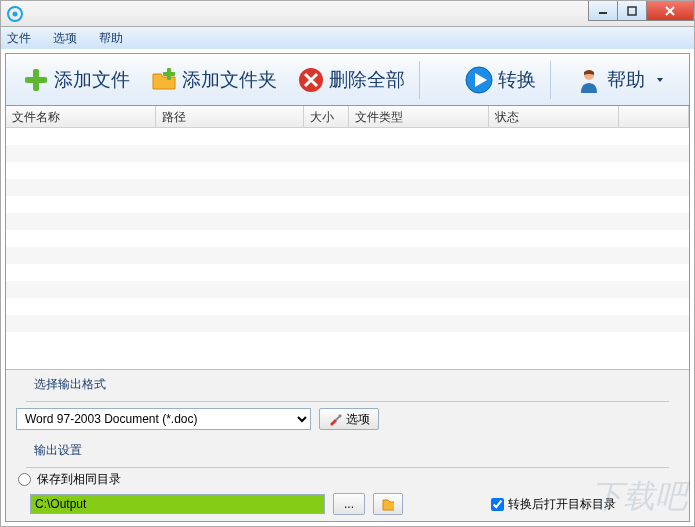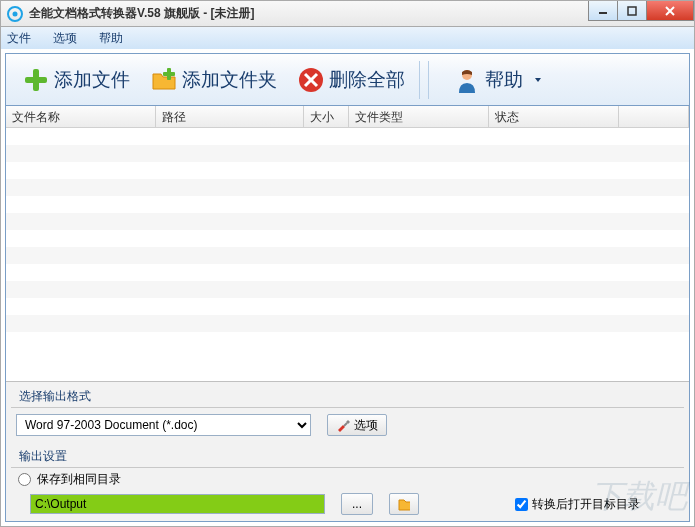--- a/index.html
+++ b/index.html
@@ -26,40 +26,39 @@
 .sep { width: 1px; height: 38px; background: #b7cee6; margin: 0 4px; }
 .dropdown-arrow { width: 0; height: 0; border-left: 3px solid transparent; border-right: 3px solid transparent; border-top: 4px solid #1a3e6e; margin-left: 8px; }
 
 .table-wrap { flex: 1; background: #fff; border-bottom: 1px solid #c0c0c0; overflow: hidden; }
 .thead { display: flex; height: 22px; background: linear-gradient(#fcfcfc,#ececec); border-bottom: 1px solid #d0d0d0; }
 .th { border-right: 1px solid #d0d0d0; padding: 3px 6px; color: #333; }
 .tbody { height: 228px; background: #fff; }
 .trow { height: 17px; }
 .trow:nth-child(even) { background: #f6f6f6; }
 
-.section-label { padding: 6px 8px 2px; color: #1a3e6e; border-bottom: 1px solid #c8c8c8; margin: 0 5px; }
-.row { display: flex; align-items: center; gap: 16px; padding: 6px 10px; }
+.section-label { padding: 6px 8px 8px; color: #1a3e6e; border-bottom: 1px solid #c8c8c8; margin: 0 20px; }
+.row { display: flex; align-items: center; gap: 8px; padding: 6px 10px; }
 select.combo { width: 295px; height: 22px; background: #fff; border: 1px solid #9aafc6; padding: 0 4px; }
 .smallbtn { height: 22px; padding: 0 8px; background: linear-gradient(#fdfdfd,#e5e5e5); border: 1px solid #9aafc6; border-radius: 2px; display: flex; align-items: center; gap: 4px; cursor: default; }
 .radio-row { display: flex; align-items: center; gap: 6px; padding: 3px 12px; }
 .radio-row input { margin: 0; }
 .path-input { width: 295px; height: 20px; border: 1px solid #9aafc6; background: #84cc16; padding: 0 4px; }
 .check-row { display: flex; align-items: center; gap: 4px; margin-left: 80px; }
 
 .watermark { position: absolute; right: 8px; bottom: 8px; font-size: 32px; font-family: "STKaiti","KaiTi",serif; color: rgba(0,60,100,.12); font-style: italic; pointer-events: none; }
 </style>
 </head>
 <body>
 
 <div class="titlebar">
   <svg class="app-icon" viewBox="0 0 16 16">
       <circle cx="8" cy="8" r="7" fill="none" stroke="#1fa3e6" stroke-width="2"></circle>
       <circle cx="8" cy="8" r="2.5" fill="#1fa3e6"></circle>
     </svg>
-  <span class="title">全能文档格式转换器V.58 旗舰版     -      [未注册]</span>
   <div class="winbtns">
     <div class="winbtn min">
         <svg width="10" height="10">
           <line x1="1" y1="7" x2="9" y2="7" stroke="#333" stroke-width="2"></line>
         </svg>
       </div>
     <div class="winbtn max">
         <svg width="10" height="10">
           <rect x="1" y="1" width="8" height="8" fill="none" stroke="#333" stroke-width="1.5"></rect>
         </svg>
@@ -100,20 +99,27 @@
   </div>
   <div class="tbtn">
     <svg width="28" height="28">
             <circle cx="14" cy="14" r="12" fill="#d9362b"></circle>
             <line x1="8" y1="8" x2="20" y2="20" stroke="#fff" stroke-width="3"></line>
             <line x1="20" y1="8" x2="8" y2="20" stroke="#fff" stroke-width="3"></line>
           </svg>
     <span class="lbl">删除全部</span>
   </div>
   <div class="sep"></div>
+  <div class="tbtn" style="margin-left:30px">
+    <svg width="30" height="30">
+            <circle cx="15" cy="15" r="13" fill="#1c8de6" stroke="#0a5fa8" stroke-width="1"></circle>
+            <polygon points="11,8 11,22 23,15" fill="#fff"></polygon>
+          </svg>
+    <span class="lbl">转换</span>
+  </div>
   <div class="sep"></div>
   <div class="tbtn" style="margin-left:10px">
     <svg width="28" height="28">
             <circle cx="14" cy="9" r="5" fill="#f4b183"></circle>
             <path d="M6 27 Q6 17 14 17 Q22 17 22 27 Z" fill="#2e75b6"></path>
             <path d="M9 6 Q14 2 19 6 L19 9 Q14 7 9 9 Z" fill="#7b3f1a"></path>
           </svg>
     <span class="lbl">帮助</span>
     <span class="dropdown-arrow"></span>
   </div>

